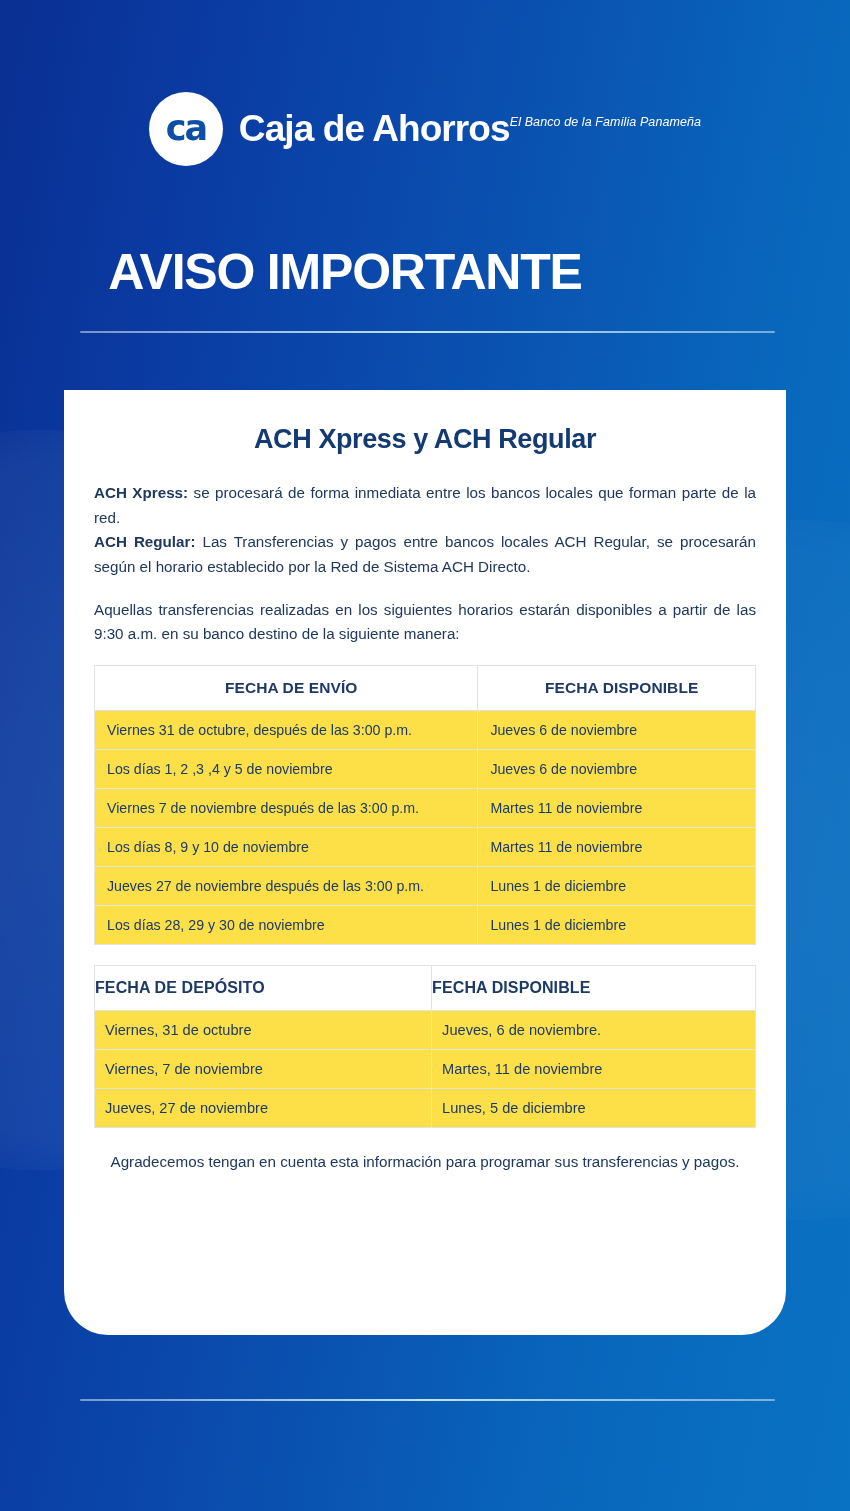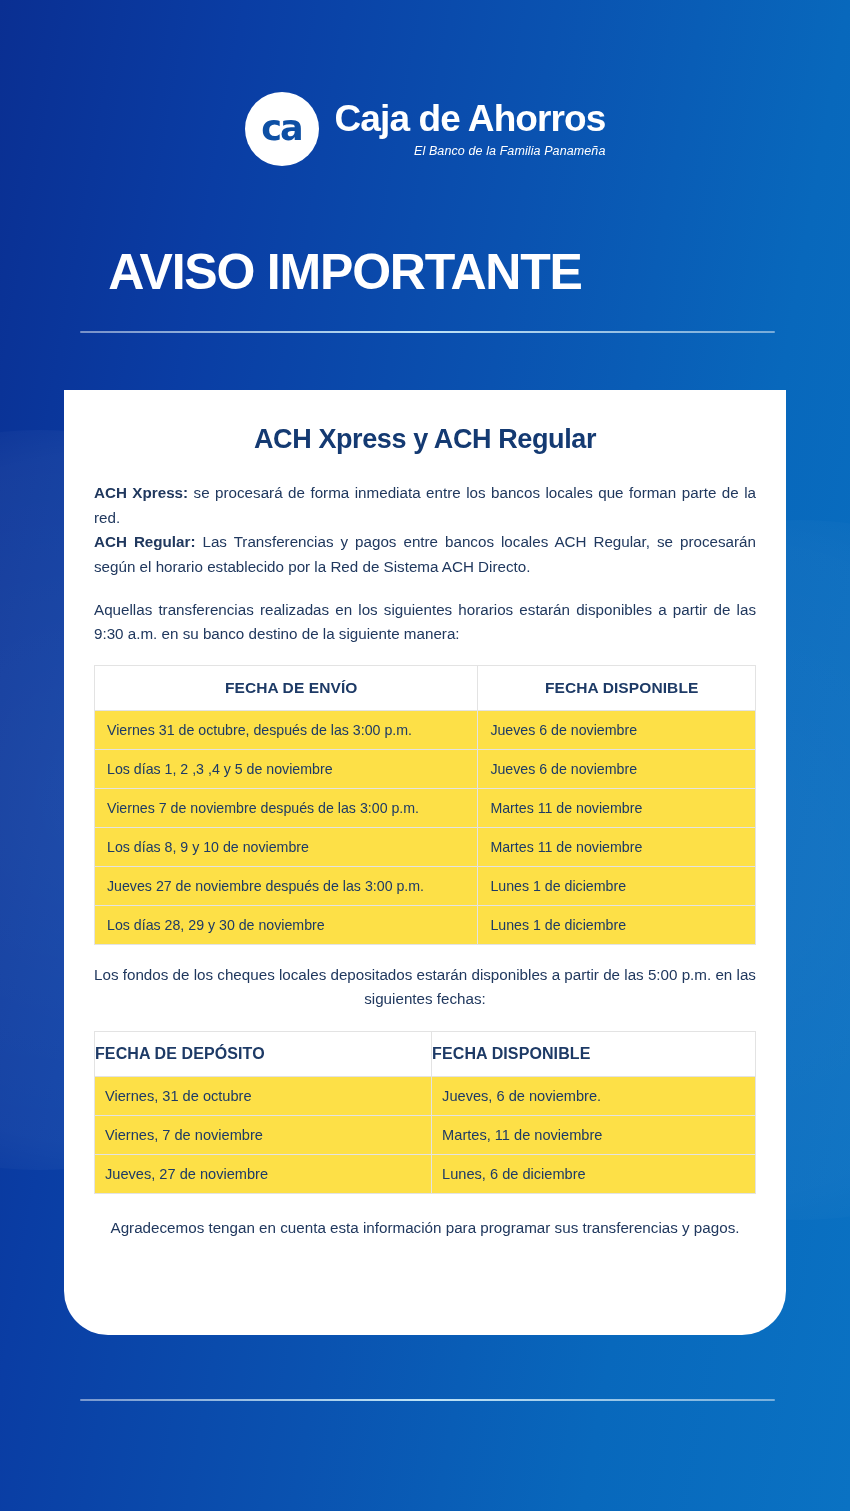--- a/index.html
+++ b/index.html
@@ -76,21 +76,21 @@
   }
   .logo-mark span {
     font-family: "DejaVu Sans", sans-serif;
     font-weight: bold;
     font-size: 35px;
     color: #0d4fa4;
     letter-spacing: -2px;
     line-height: 1;
     margin-top: -2px;
   }
-  .logo-text { display: flex; flex-direction: column; }
+  .logo-text { display: flex; flex-direction: row; }
   .logo-name {
     color: #ffffff;
     font-size: 37px;
     font-weight: bold;
     letter-spacing: -0.9px;
     line-height: 1.05;
   }
   .logo-tagline {
     color: #ffffff;
     font-size: 12.5px;
@@ -272,21 +272,20 @@
           <td>Jueves 27 de noviembre después de las 3:00 p.m.</td>
           <td>Lunes 1 de diciembre</td>
         </tr>
         <tr>
           <td>Los días 28, 29 y 30 de noviembre</td>
           <td>Lunes 1 de diciembre</td>
         </tr>
       </tbody>
     </table>
 
-    <div class="para-center para-gap">Los fondos de los cheques locales depositados estarán disponibles a partir de las 5:00 p.m. en las siguientes fechas:</div>
 
     <table class="tbl tbl-dep">
       <colgroup>
           <col class="c1">
           <col class="c2">
         </colgroup>
       <thead>
         <tr>
           <th>FECHA DE DEPÓSITO</th>
           <th>FECHA DISPONIBLE</th>
@@ -296,21 +295,21 @@
         <tr>
           <td>Viernes, 31 de octubre</td>
           <td>Jueves, 6 de noviembre.</td>
         </tr>
         <tr>
           <td>Viernes, 7 de noviembre</td>
           <td>Martes, 11 de noviembre</td>
         </tr>
         <tr>
           <td>Jueves, 27 de noviembre</td>
-          <td>Lunes, 6 de diciembre</td>
+          <td>Lunes, 5 de diciembre</td>
         </tr>
       </tbody>
     </table>
 
     <div class="para-center closing">Agradecemos tengan en cuenta esta información para programar sus transferencias y pagos.</div>
 
   </div>
 
   <div class="rule-bottom"></div>
 

